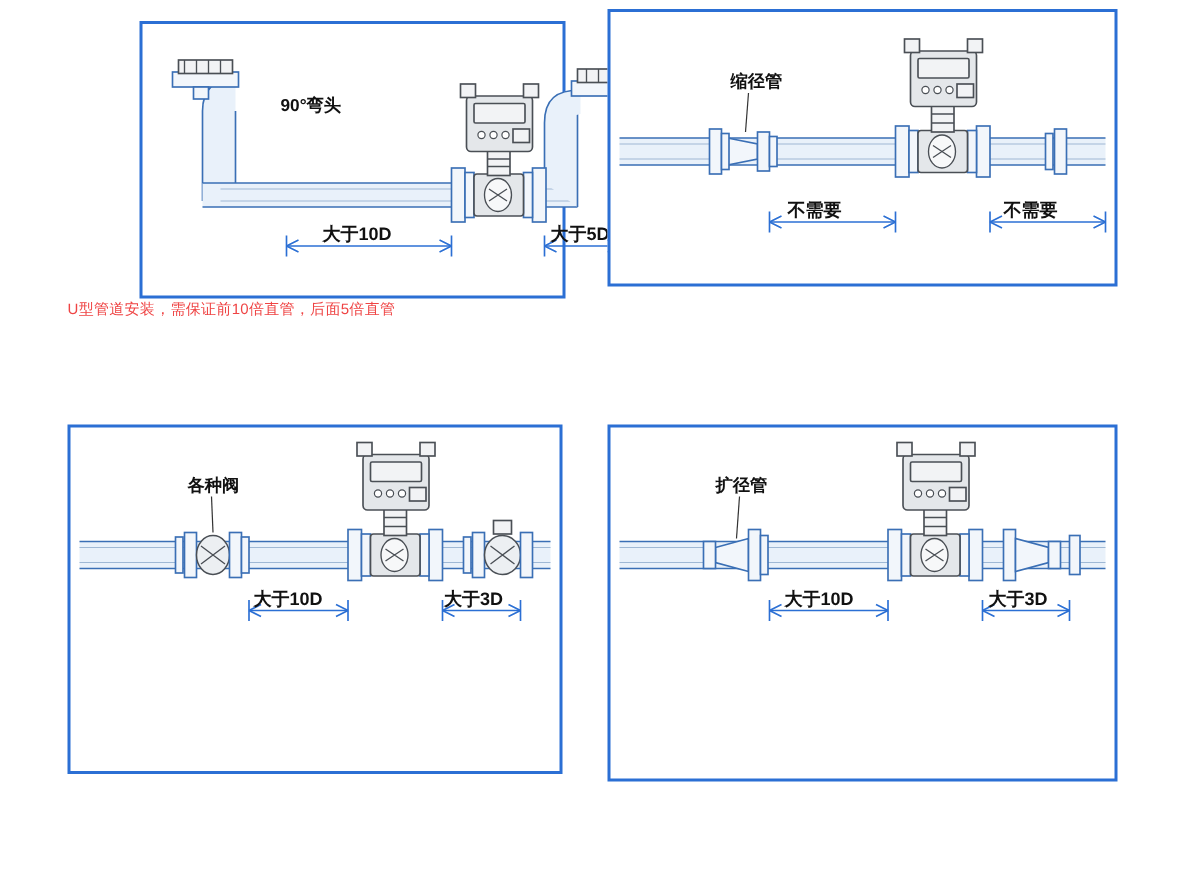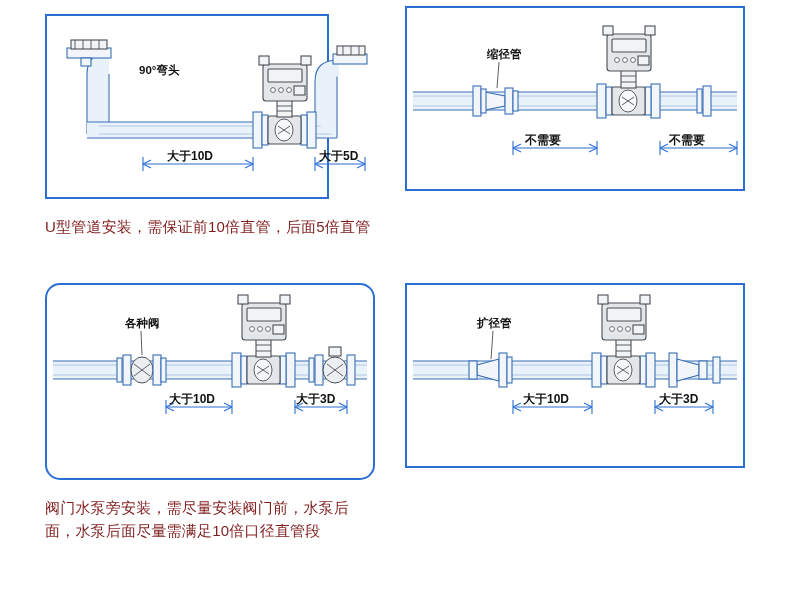--- a/index.html
+++ b/index.html
@@ -22,24 +22,24 @@
   .cell {
     position: absolute;
   }
   .panel {
     position: relative;
     border: 2px solid #2b6fd4;
     background: #ffffff;
     box-sizing: border-box;
   }
   .caption {
-    font-size: 15px;
+    font-size: 10px;
     line-height: 1.55;
-    color: #7f1d1d;
-    margin-top: 16px;
+    color: #ef4444;
+    margin-top: 0;
     letter-spacing: 0.2px;
   }
   svg { display: block; }
   .pipe-out { fill: none; stroke: #3a6fb5; stroke-width: 1.1; }
   .pipe-fill { fill: #e9f1fa; }
   .hatch-line { stroke: #9fb8d4; stroke-width: 0.7; }
   .flange { fill: #f2f6fb; stroke: #3a6fb5; stroke-width: 1.1; }
   .body-grey { fill: #e4e7ea; stroke: #4a4f55; stroke-width: 1.1; }
   .body-grey2 { fill: #f2f3f5; stroke: #4a4f55; stroke-width: 1.1; }
   .thin { fill: none; stroke: #4a4f55; stroke-width: 0.9; }
@@ -58,21 +58,21 @@
     fill: #111;
   }
   .leader { stroke: #333; stroke-width: 0.8; fill: none; }
 </style>
 </head>
 <body>
 
 <div class="page">
 
   <div class="cell" style="left:45px; top:14px; width:330px;">
-    <div class="panel" style="width:284px; height:185px;">
+    <div class="panel" style="width:284px; height:185px;margin-left:48px;">
       <svg width="326" height="181" viewBox="0 0 326 181">
 
         <g>
           <path class="pipe-fill" d="M40,58 L40,118 L62,118 L62,58 Z"></path>
           <path class="pipe-out" d="M40,58 L40,118 M62,58 L62,118"></path>
 
           <path class="pipe-fill" d="M40,58 C40,44 48,36 62,36 L62,58 Z"></path>
           <path class="pipe-out" d="M40,58 C40,44 48,36 62,36"></path>
 
           <rect class="flange" x="20" y="32" width="44" height="10"></rect>
@@ -197,21 +197,21 @@
           <path class="dimline" d="M253,140 L330,140"></path>
           <path class="dimtick" d="M253,133 L253,147 M330,133 L330,147"></path>
           <path class="dimtick" d="M253,140 L261,136 M253,140 L261,144 M330,140 L322,136 M330,140 L322,144"></path>
           <text class="dimtext" x="262" y="136">不需要</text>
         </g>
       </svg>
     </div>
   </div>
 
   <div class="cell" style="left:45px; top:283px; width:330px;">
-    <div class="panel" style="width:330px; height:197px;border-radius:15px;">
+    <div class="panel" style="width:330px; height:233px;">
       <svg width="326" height="181" viewBox="0 0 326 181">
 
         <g>
           <rect class="pipe-fill" x="6" y="76" width="314" height="18"></rect>
           <path class="pipe-out" d="M6,76 L320,76 M6,94 L320,94"></path>
           <path class="hatch-line" d="M6,80 L320,80 M6,90 L320,90"></path>
         </g>
 
         <g>
           <rect class="flange" x="76" y="70" width="8" height="30"></rect>
@@ -262,25 +262,24 @@
         </g>
 
         <g>
           <path class="dimline" d="M248,122 L300,122"></path>
           <path class="dimtick" d="M248,115 L248,129 M300,115 L300,129"></path>
           <path class="dimtick" d="M248,122 L256,118 M248,122 L256,126 M300,122 L292,118 M300,122 L292,126"></path>
           <text class="dimtext" x="249" y="118">大于3D</text>
         </g>
       </svg>
     </div>
-    <div class="caption">阀门水泵旁安装，需尽量安装阀门前，水泵后面，水泵后面尽量需满足10倍口径直管段</div>
   </div>
 
   <div class="cell" style="left:405px; top:283px; width:340px;">
-    <div class="panel" style="width:340px; height:185px;">
+    <div class="panel" style="width:340px; height:238px;">
       <svg width="336" height="181" viewBox="0 0 336 181">
 
         <g>
           <rect class="pipe-fill" x="6" y="76" width="324" height="18"></rect>
           <path class="pipe-out" d="M6,76 L330,76 M6,94 L330,94"></path>
           <path class="hatch-line" d="M6,80 L330,80 M6,90 L330,90"></path>
         </g>
 
         <g>
           <path class="flange" d="M70,80 L92,74 L92,96 L70,90 Z"></path>

